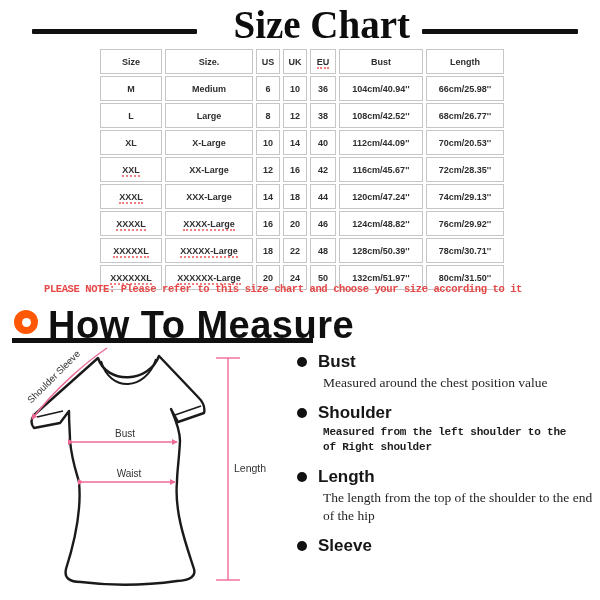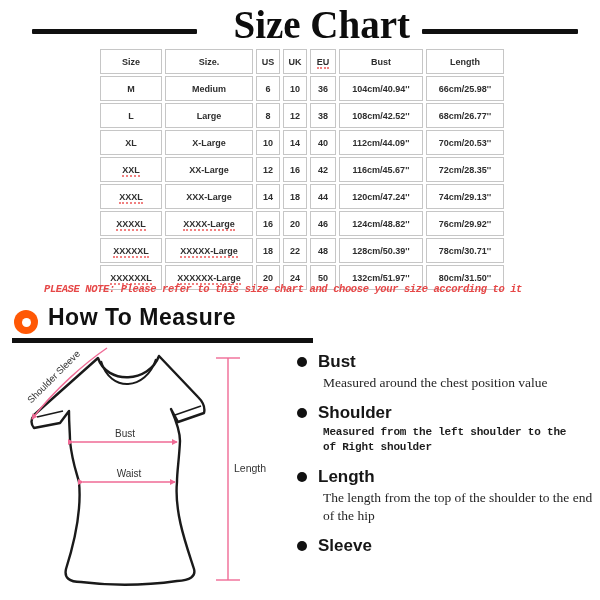--- a/index.html
+++ b/index.html
@@ -24,33 +24,33 @@
   table.size th,table.size td{
     border:1px solid #c6c6c6;background:#fff;height:23px;
     font-size:9px;font-weight:700;color:#2e2e2e;text-align:center;
     padding:0 1px;overflow:hidden;white-space:nowrap;
   }
   .sp{border-bottom:2px dotted #f08080;}
   
   .note{
     position:absolute;left:44px;top:283px;white-space:nowrap;
     font-family:"Liberation Mono",monospace;font-size:10.5px;font-weight:700;
-    letter-spacing:-0.4px;color:#e64747;font-style:italic;
+    letter-spacing:-0.4px;color:#e64747;
   }
   
   .mh-icon{
     position:absolute;left:14px;top:310px;width:24px;height:24px;
     border-radius:50%;background:#ff5805;
   }
   .mh-icon .hole{
     position:absolute;left:7.5px;top:7.5px;width:9px;height:9px;
     border-radius:50%;background:#ffffff;
   }
   .mh-text{
-    position:absolute;left:48px;top:304px;font-size:23px;font-weight:700;
+    position:absolute;left:48px;top:304px;font-size:38px;font-weight:700;
     color:#101010;white-space:nowrap;letter-spacing:0.5px;
   }
   .mh-underline{position:absolute;left:12px;top:338px;width:301px;height:5px;background:#101010;}
   
   .diagram{position:absolute;left:10px;top:345px;width:280px;height:250px;}
   
   .measure-list{position:absolute;left:297px;top:352px;width:293px;}
   .m-item{margin-bottom:11px;}
   .m-row{display:flex;align-items:center;gap:11px;}
   .bullet{width:10px;height:10px;border-radius:50%;background:#111;flex:0 0 auto;}

